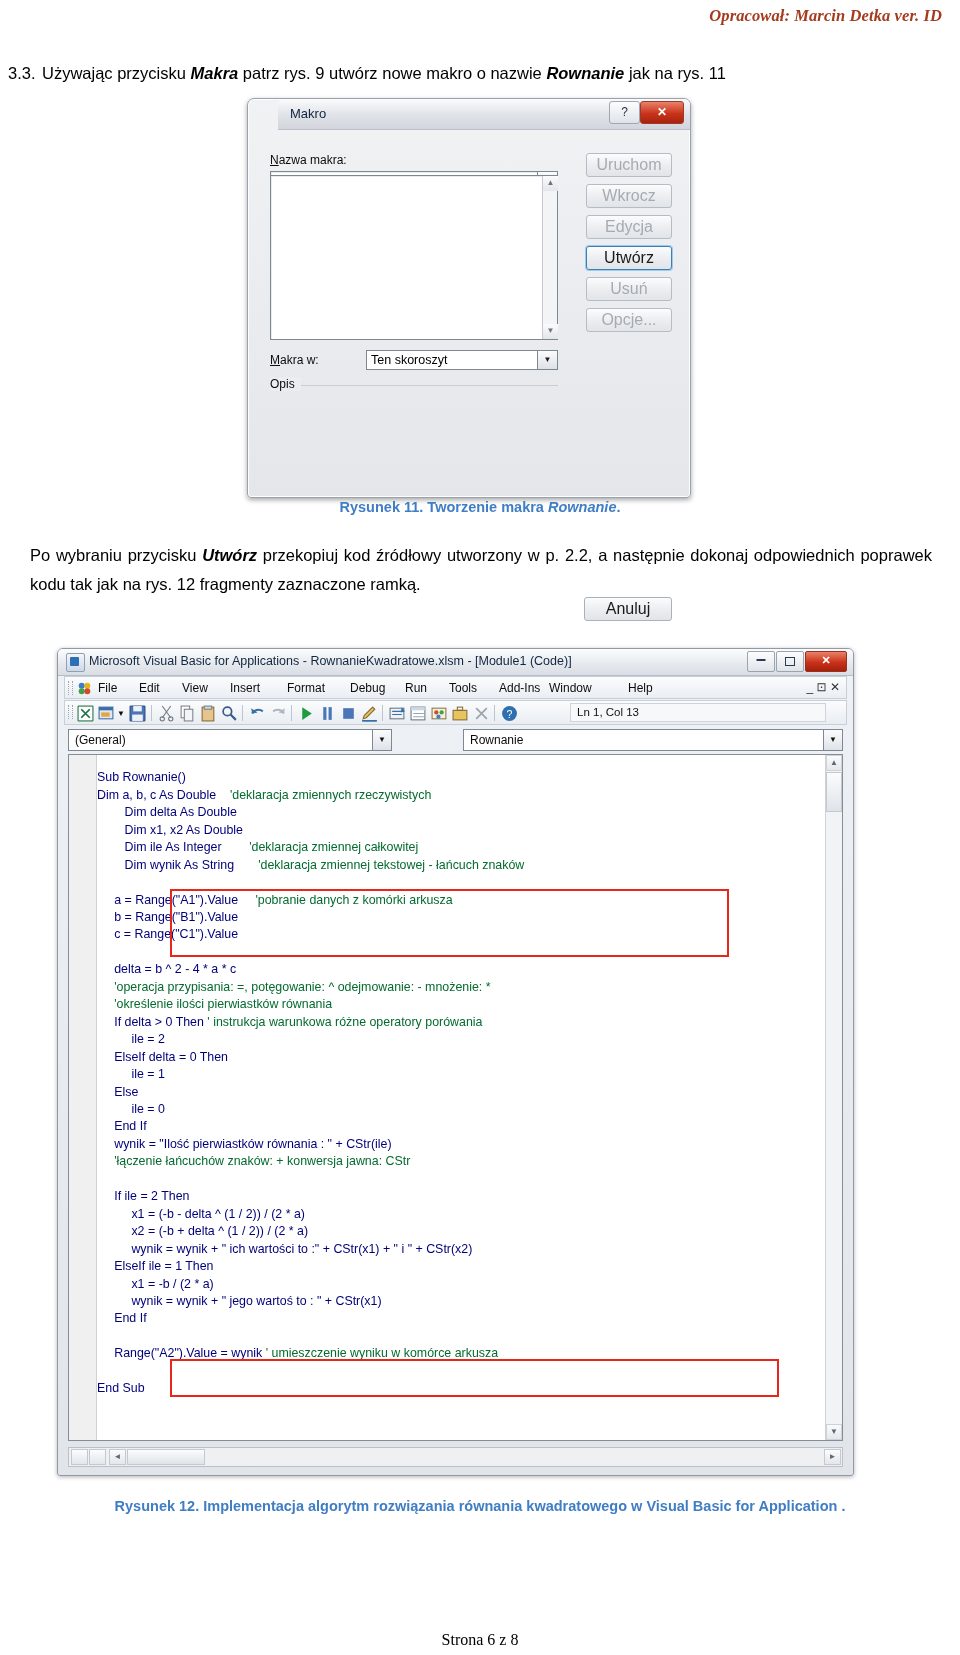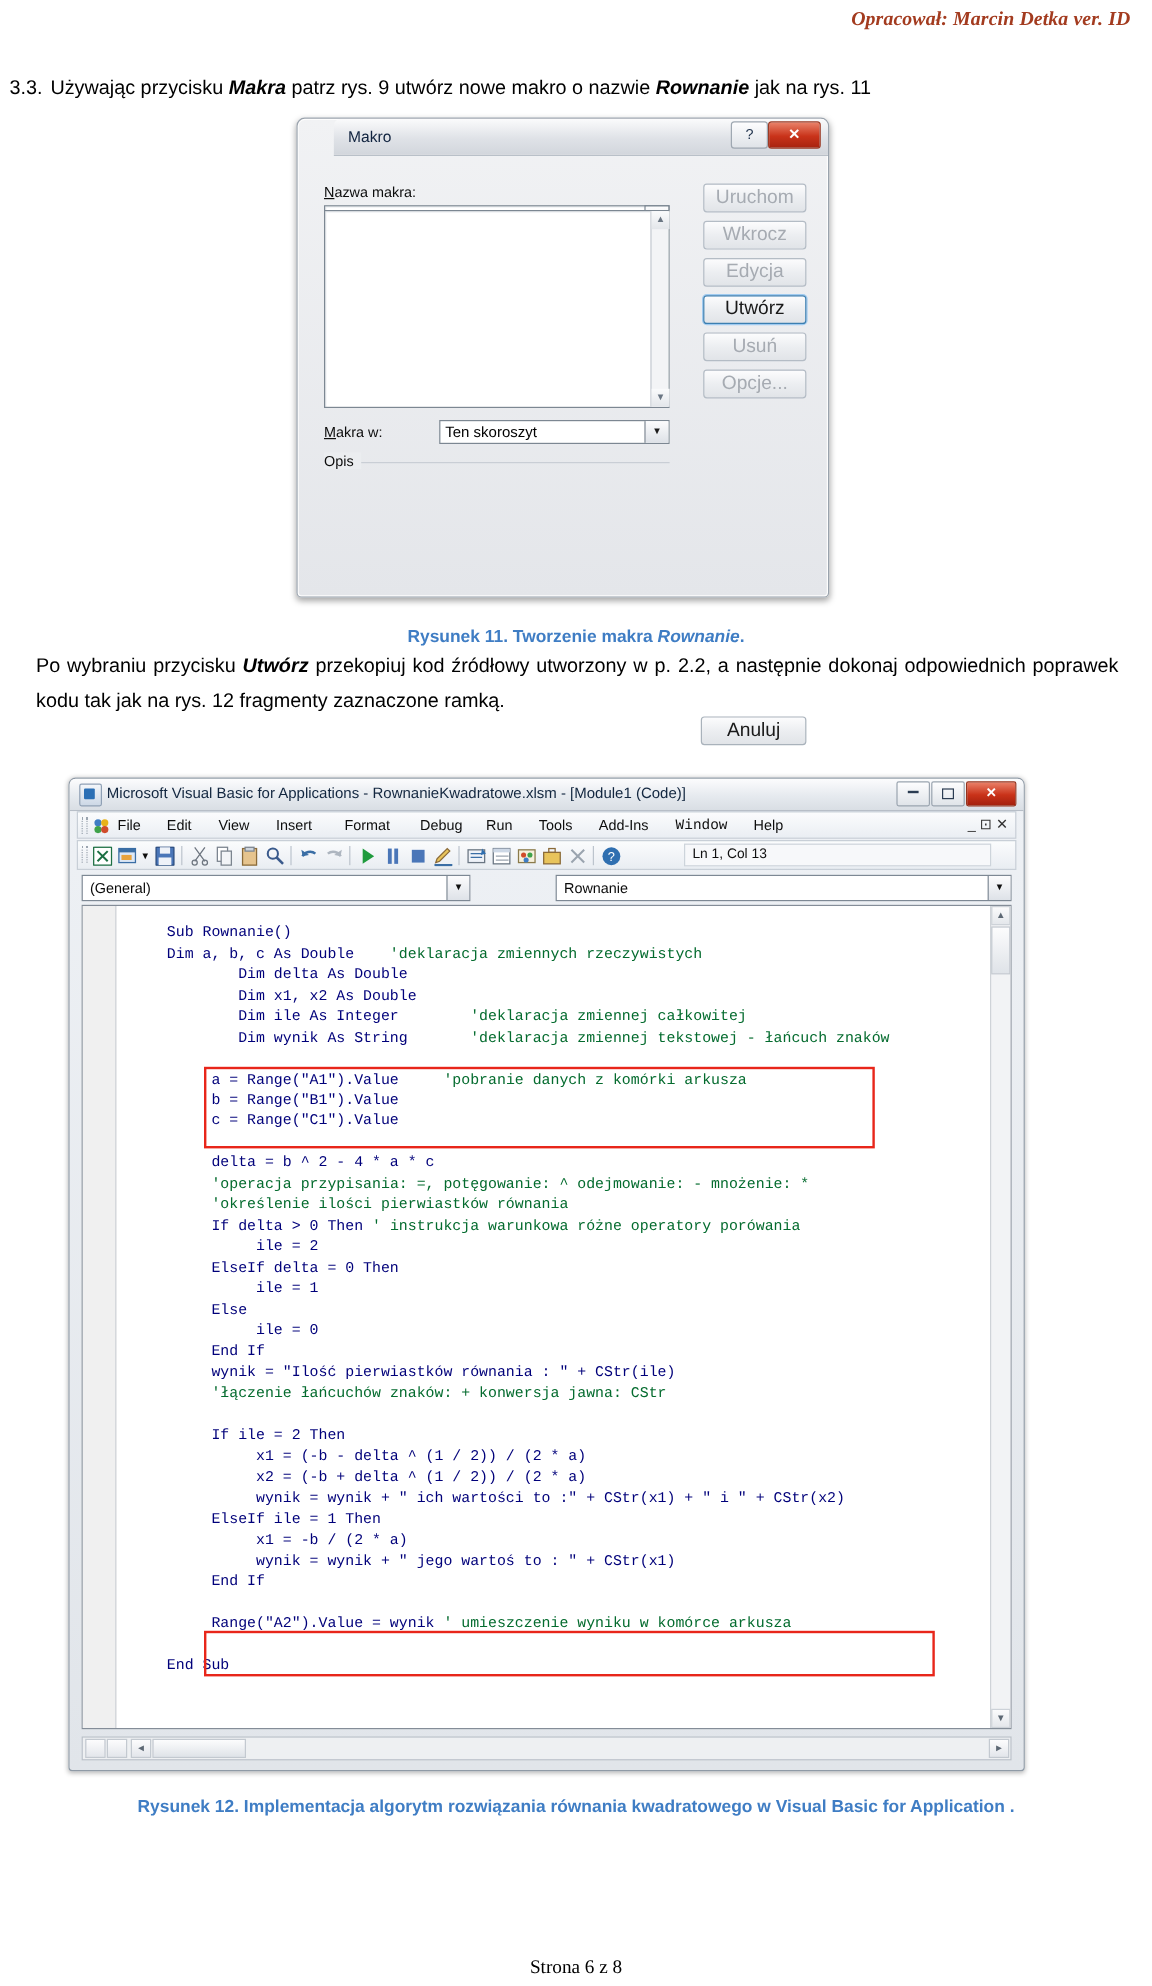--- a/index.html
+++ b/index.html
@@ -221,23 +221,23 @@
   .codewrap{
     position:absolute;left:10px;right:10px;top:105px;bottom:34px;
     background:#ffffff;border:1px solid #848d98;box-sizing:border-box;
   }
   .gutter{
     position:absolute;left:0;top:0;bottom:0;width:27px;
     background:#f0f0f0;border-right:1px solid #cfd3d8;
   }
   .code{
     position:absolute;left:28px;top:2px;right:18px;bottom:0;
-    font-family:Liberation Mono, monospace;
+    font-family:Liberation Sans, sans-serif;
     font-size:12.4px;line-height:17.45px;color:#00007a;
-    white-space:pre;overflow:hidden;margin-left:42px;
+    white-space:pre;overflow:hidden;
   }
   .code .cm{color:#046b2e;}
   .vscroll{
     position:absolute;right:0;top:0;bottom:0;width:17px;background:#f2f3f5;
     border-left:1px solid #cfd3d8;box-sizing:border-box;
   }
   .vsb-a{
     position:absolute;left:0;width:16px;height:16px;
     background:linear-gradient(#fbfbfc,#e4e7eb);border:1px solid #cdd2d8;
     box-sizing:border-box;text-align:center;font-size:8px;line-height:13px;color:#5d6874;
@@ -326,21 +326,21 @@
       <div class="dbtn">Wkrocz</div>
       <div class="dbtn">Edycja</div>
       <div class="dbtn active">Utwórz</div>
       <div class="dbtn">Usuń</div>
       <div class="dbtn">Opcje...</div>
       <div class="dbtn cancel">Anuluj</div>
     </div>
   </div>
 </div>
 
-<div class="caption" style="top:523px;">
+<div class="caption" style="top:499px;">
   <span>Rysunek 11. Tworzenie makra </span><span class="it">Rownanie</span><span>.</span>
 </div>
 
 <div class="para" style="top:541px;">
   <span>Po wybraniu przycisku </span><span class="b">Utwórz</span><span> przekopiuj kod źródłowy utworzony w p. 2.2, a następnie dokonaj odpowiednich poprawek kodu tak jak na rys. 12 fragmenty zaznaczone ramką.</span>
 </div>
 
 <div class="vba">
 
   <div class="vba-title">
@@ -367,21 +367,21 @@
     </svg>
     <div class="mi" style="left:33px;">File</div>
     <div class="mi" style="left:74px;">Edit</div>
     <div class="mi" style="left:117px;">View</div>
     <div class="mi" style="left:165px;">Insert</div>
     <div class="mi" style="left:222px;">Format</div>
     <div class="mi" style="left:285px;">Debug</div>
     <div class="mi" style="left:340px;">Run</div>
     <div class="mi" style="left:384px;">Tools</div>
     <div class="mi" style="left:434px;">Add-Ins</div>
-    <div class="mi" style="left:498px;font-family:Liberation Mono, monospace;">Window</div>
+    <div class="mi" style="left:484px;">Window</div>
     <div class="mi" style="left:563px;">Help</div>
     <div class="mright">_  ⊡  ✕</div>
   </div>
 
   <div class="toolbar">
     <div class="grip"></div>
 
     <svg class="tool" style="left:12px;" viewBox="0 0 16 16">
         <rect x="1" y="1" width="14" height="14" fill="#fff" stroke="#1d7044"></rect>
         <path d="M4 4l8 8M12 4l-8 8" stroke="#1d7044" stroke-width="1.6"></path>

